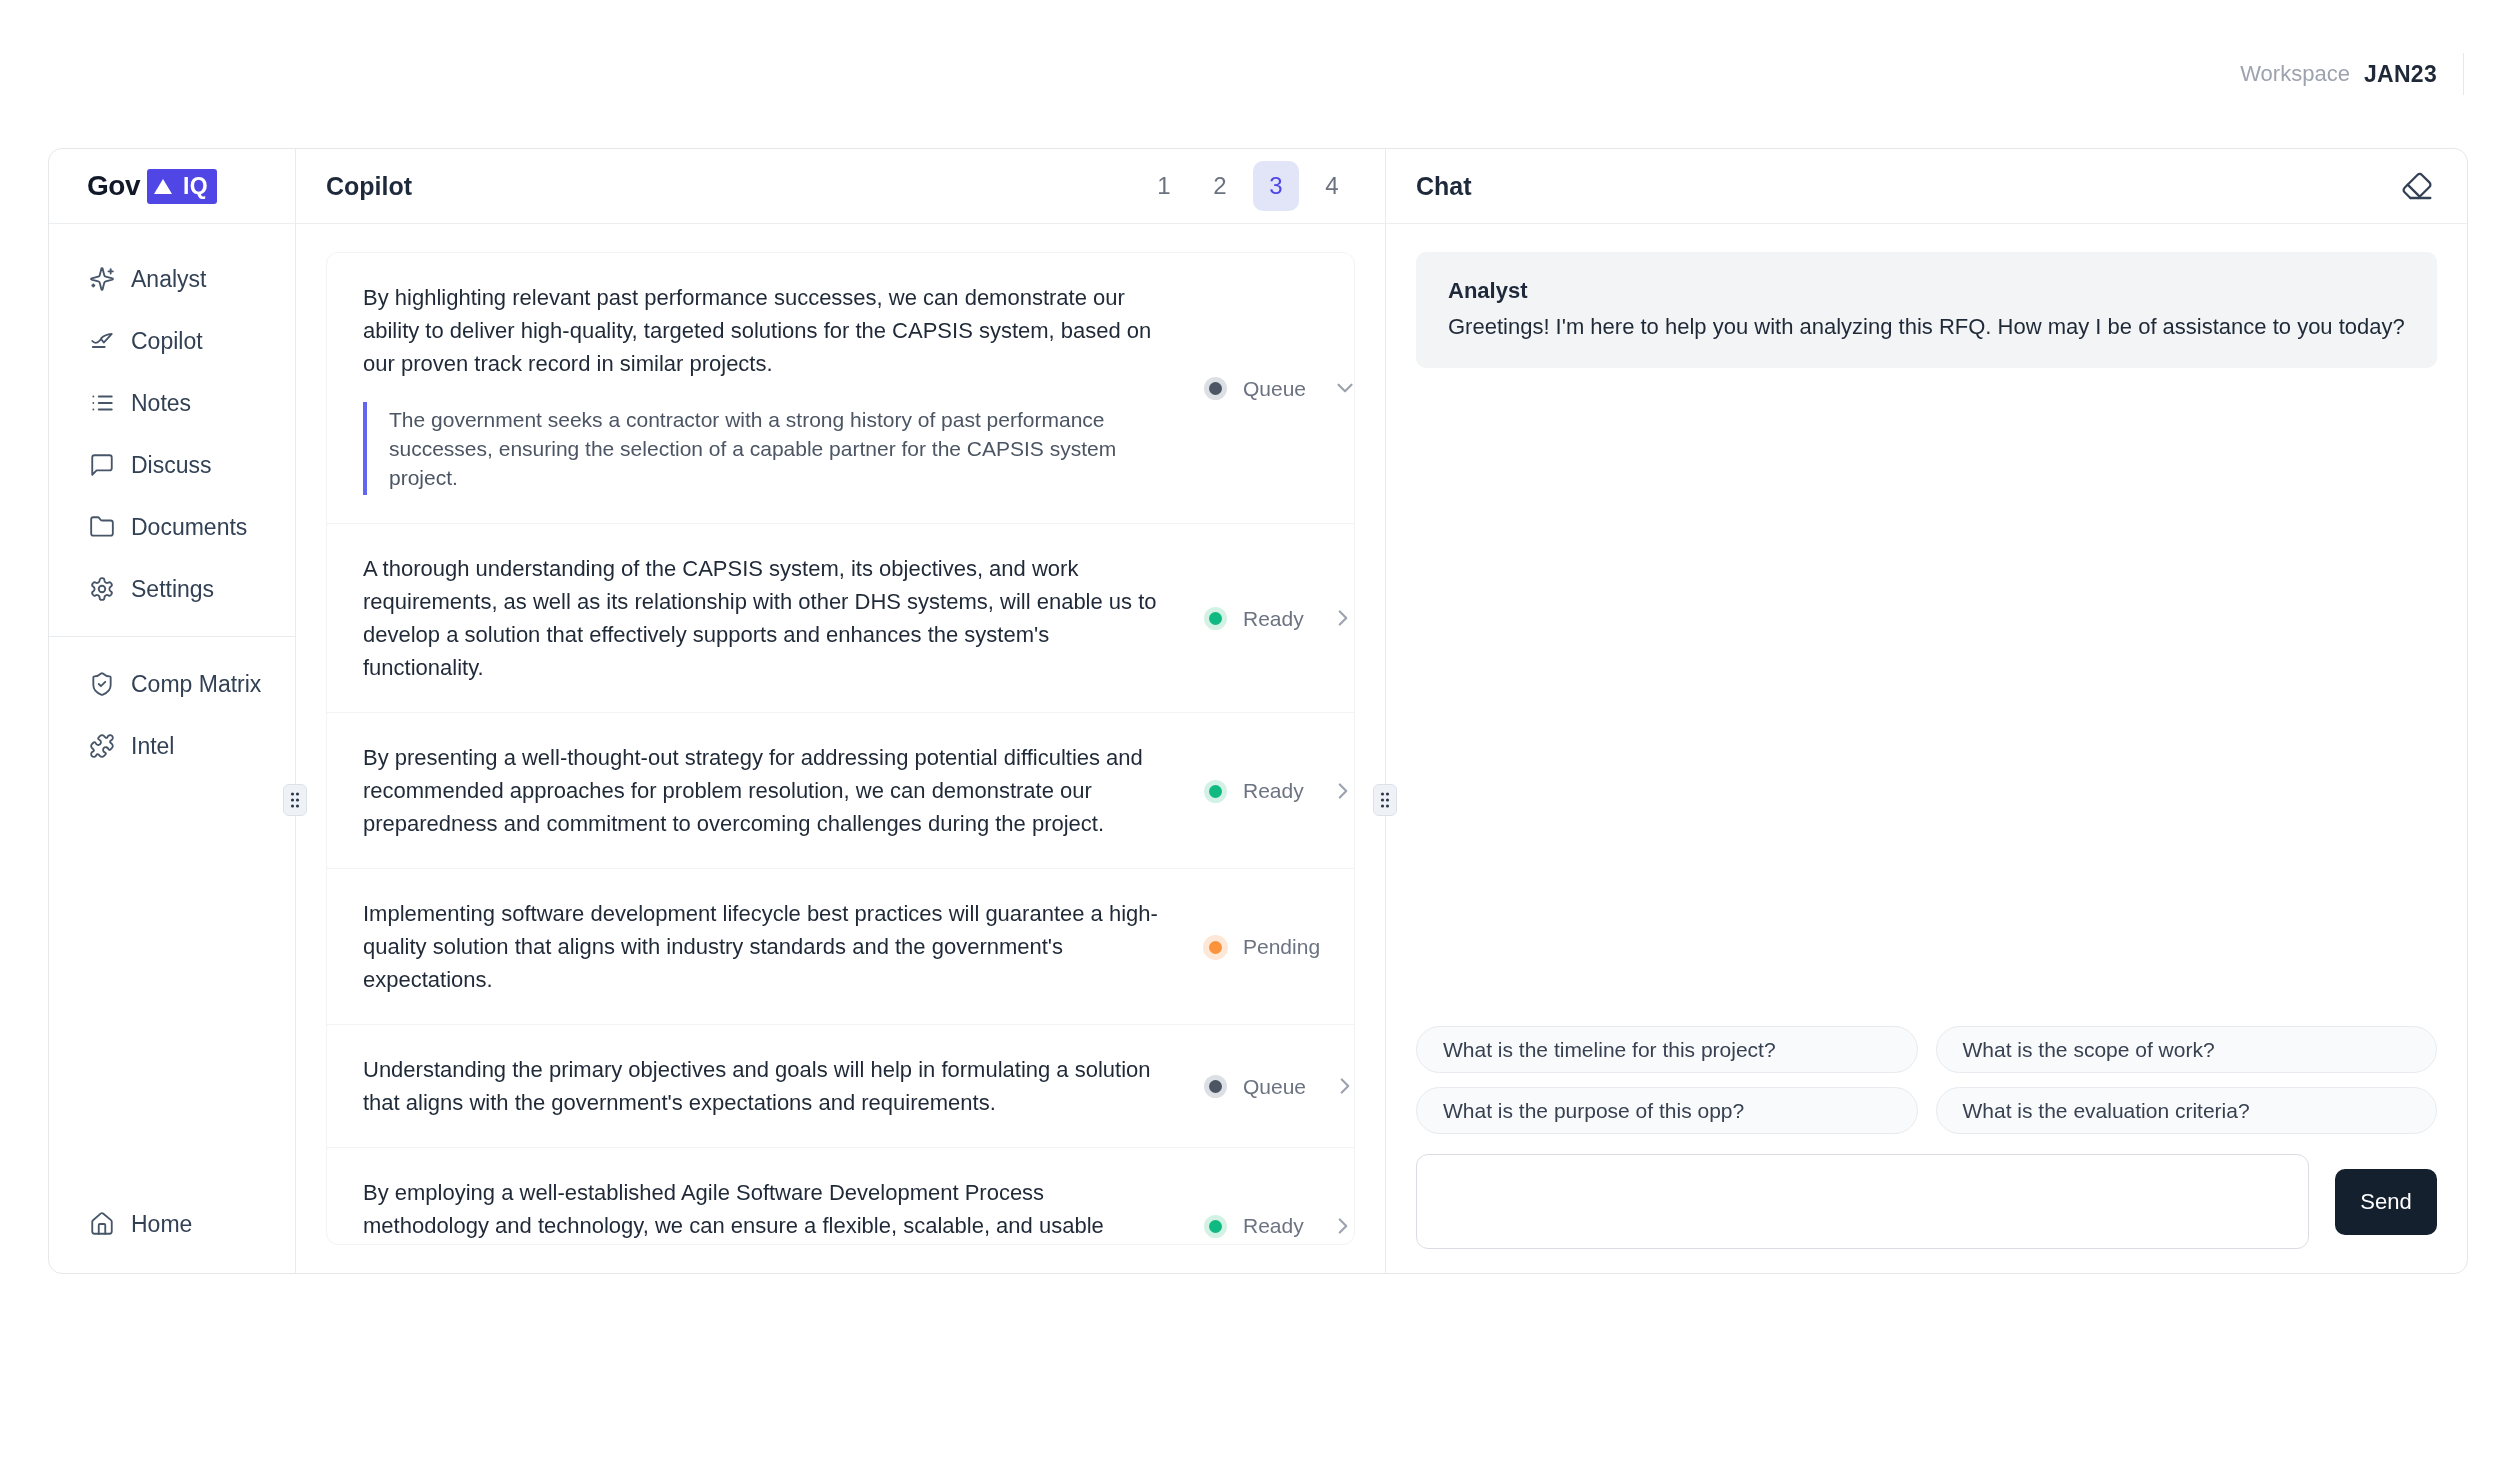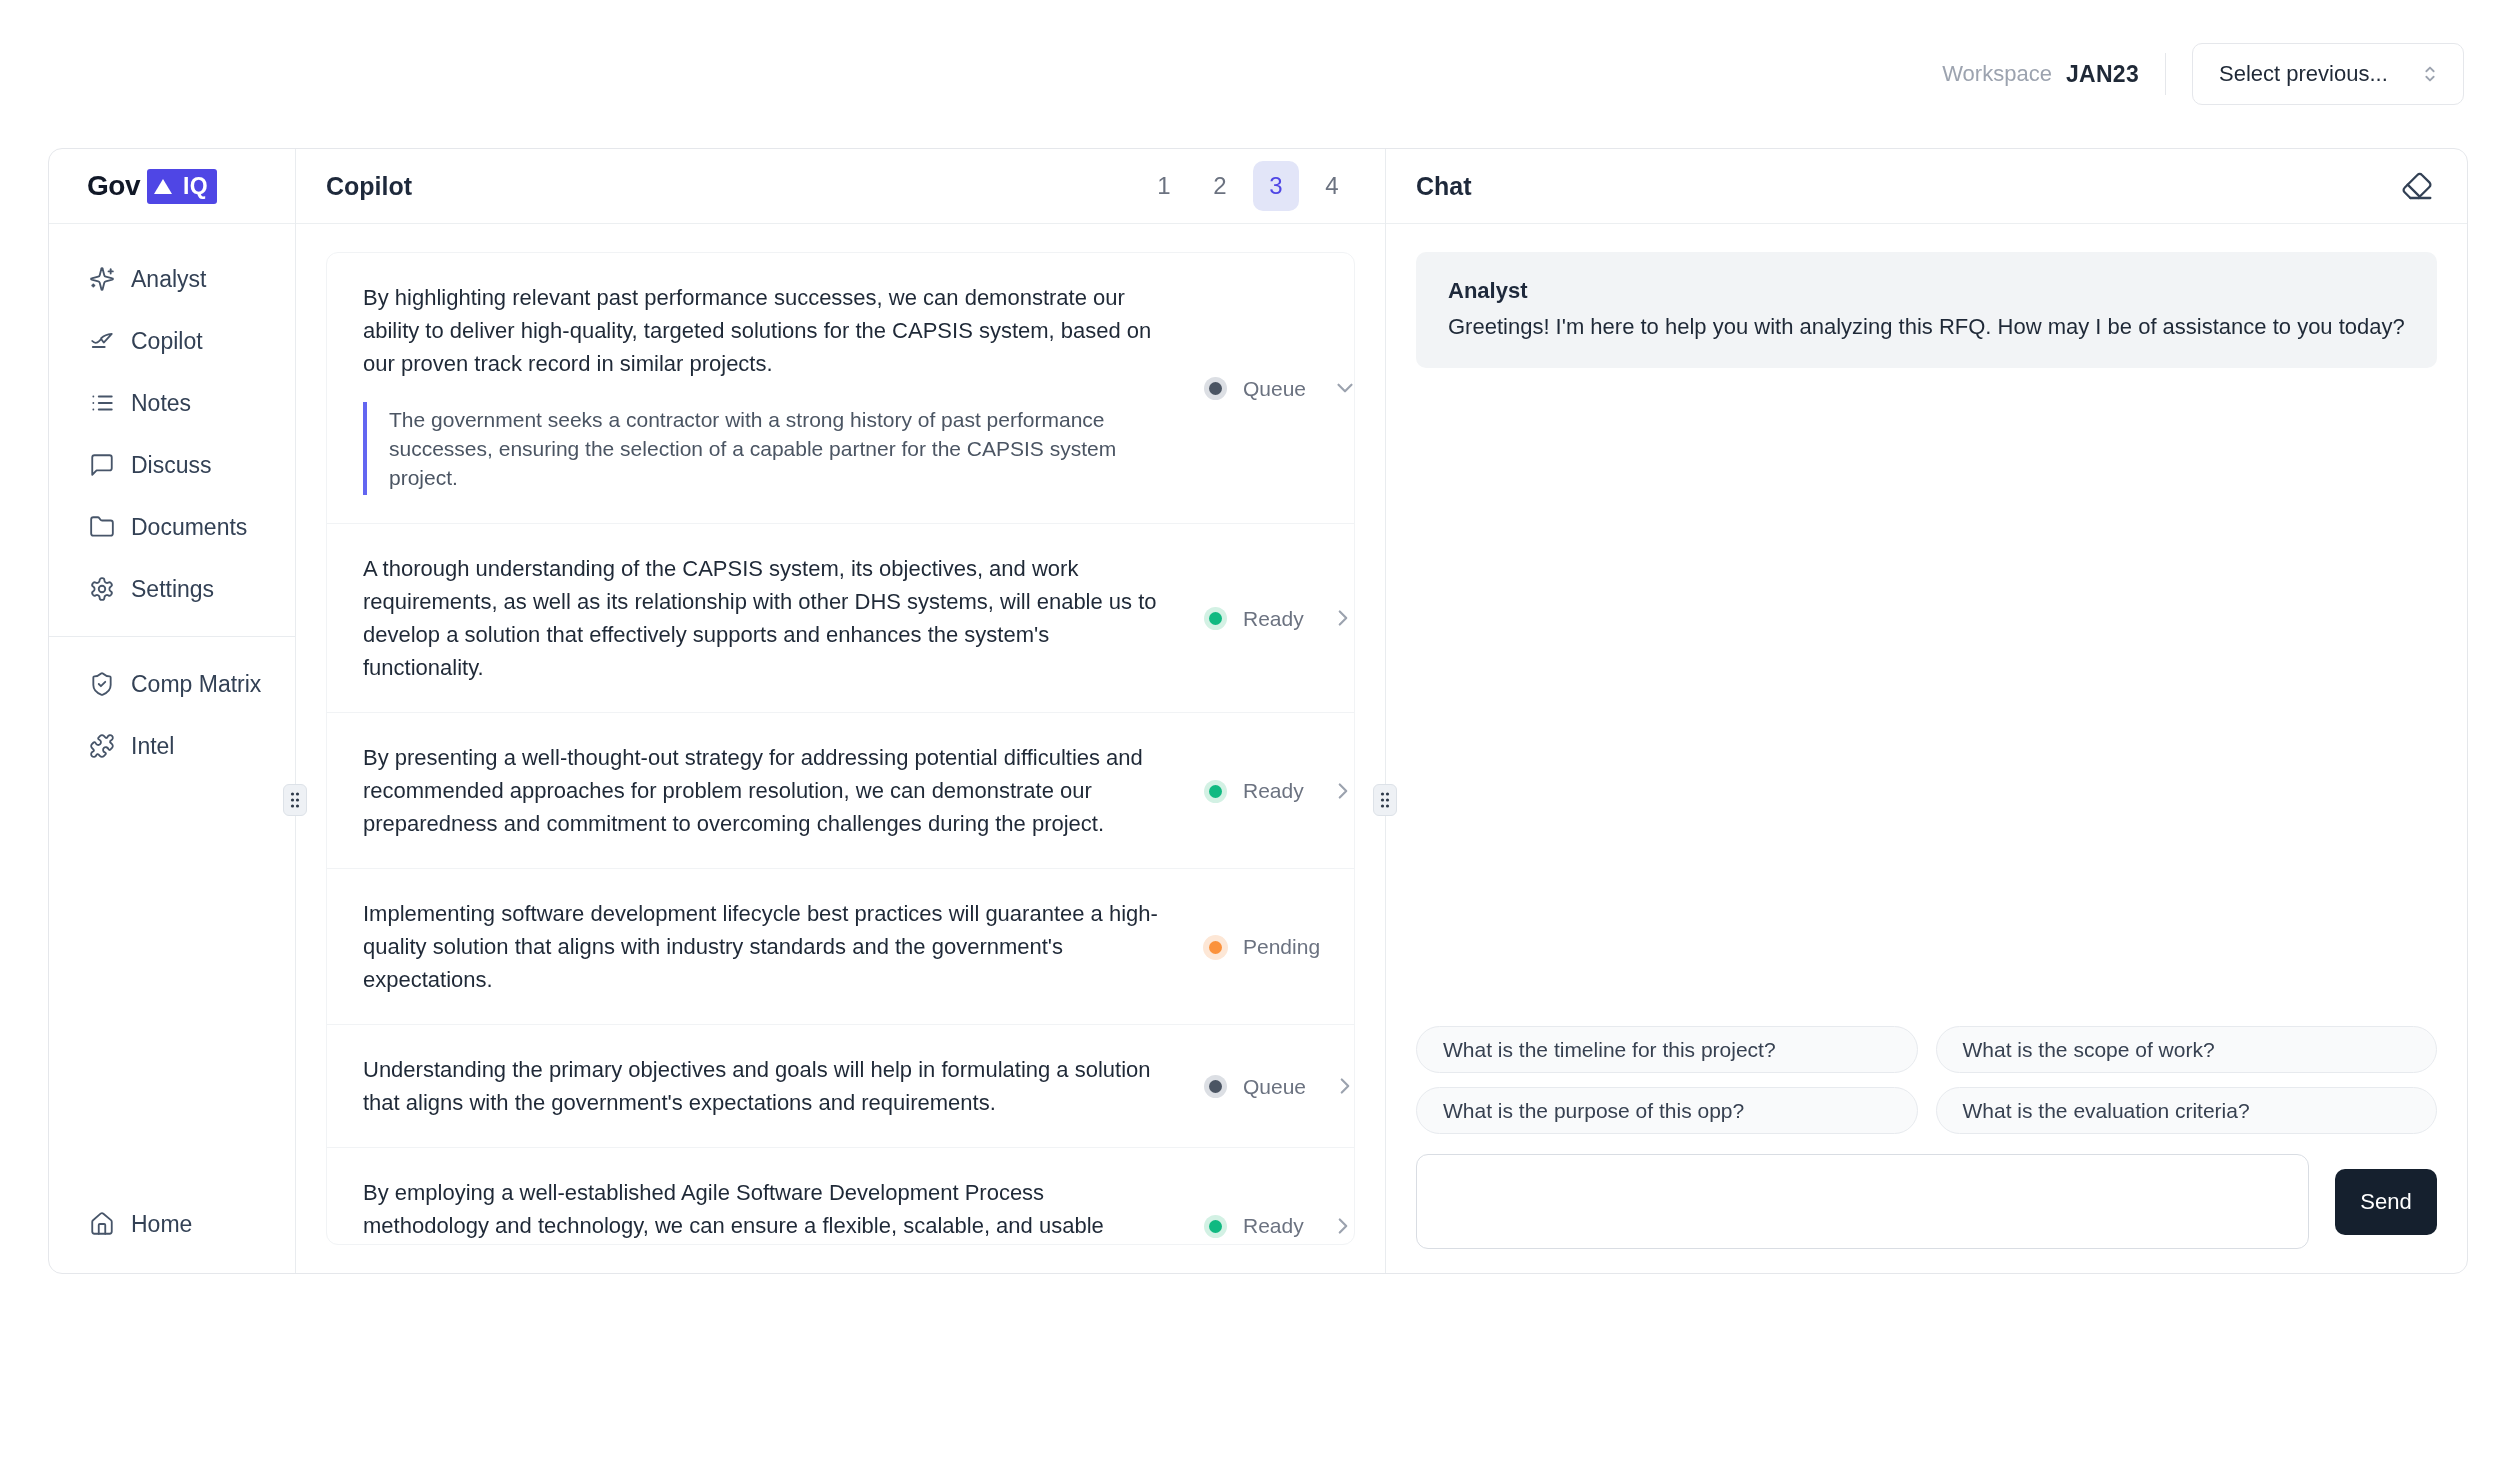--- a/index.html
+++ b/index.html
@@ -231,29 +231,20 @@
 </style>
 </head>
 <body>
 
 <div class="topbar">
   <div class="workspace">
     <span class="ws-label">Workspace</span>
     <span class="ws-value">JAN23</span>
   </div>
   <div class="topbar-divider"></div>
-  <button class="select-btn">
-    <span>Select previous...</span>
-    <span>
-      <svg width="22" height="22" viewBox="0 0 24 24" fill="none" stroke-width="2" stroke-linecap="round" stroke-linejoin="round">
-          <path d="m8 9 4-4 4 4"></path>
-          <path d="m8 15 4 4 4-4"></path>
-        </svg>
-    </span>
-  </button>
 </div>
 
 <div class="main">
 
   <aside class="sidebar">
     <div class="logo-row">
       <span class="logo-text">Gov</span>
       <span class="logo-badge">
         <span class="logo-triangle"></span>
         <span>IQ</span>

